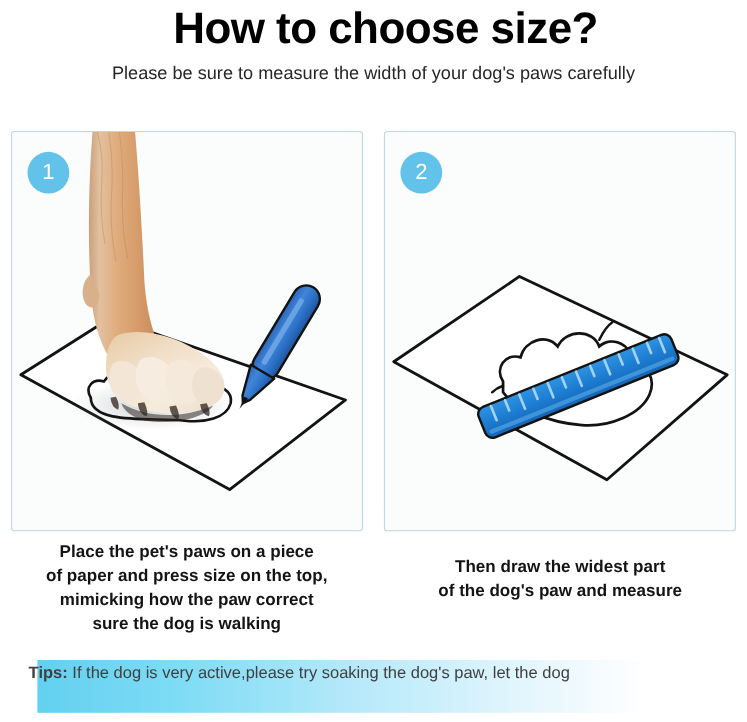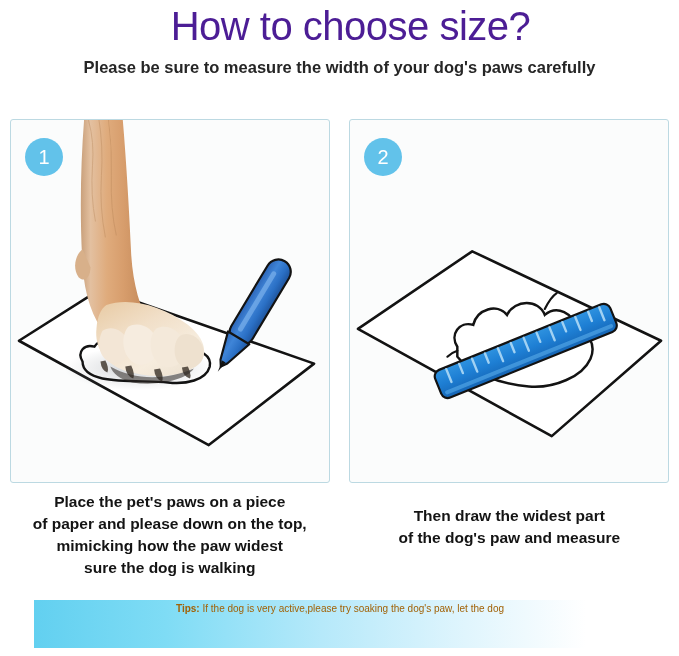--- a/index.html
+++ b/index.html
@@ -17,35 +17,35 @@
     position: relative;
   }
 
   
   .header {
     text-align: center;
     padding-top: 2px;
   }
   .main-title {
     font-size: 40px;
-    font-weight: normal;
-    color: #4c1d95;
+    font-weight: bold;
+    color: #000000;
     letter-spacing: -0.5px;
     line-height: 1.1;
     margin: 0;
     padding-top: 2px;
     padding-left: 22px;
   }
   .subtitle {
     font-size: 16.5px;
     color: #262626;
     line-height: 1.35;
     margin: 8px 0 0 0;
     padding: 0 48px;
-    font-weight: 700;
+    font-weight: 400;
   }
   .subtitle-line { display: block; }
 
   
   .panels {
     position: absolute;
     top: 119px;
     left: 0;
     width: 679px;
     height: 366px;
@@ -121,24 +121,24 @@
   .tips-hl {
     position: absolute;
     left: 8px;
     top: 2px;
     width: 600px;
     height: 48px;
     background: linear-gradient(to right, #62d0f0 0%, #7fdcf5 22%, #b6e9fa 48%, #e0f5fd 72%, #ffffff 92%);
   }
   .tips-text {
     position: relative;
-    font-size: 10px;
-    color: #a16207;
+    font-size: 15px;
+    color: #404040;
     line-height: 1.5;
-    text-align: center;
+    text-align: left;
     padding-top: 3px;
   }
   .tips-line { display: block; white-space: nowrap; }
   .tips-label { font-weight: bold; }
 </style>
 </head>
 <body>
 
 <div class="header">
   <h1 class="main-title">How to choose size?</h1>
@@ -278,22 +278,22 @@
         </g>
         <rect x="86" y="240" width="182" height="4" rx="2" fill="#5fb3ee" opacity="0.55"></rect>
       </g>
     </svg>
   </div>
 </div>
 
 <div class="captions">
   <div class="caption caption-left">
     <span class="caption-line">Place the pet's paws on a piece</span>
-    <span class="caption-line">of paper and please down on the top,</span>
-    <span class="caption-line">mimicking how the paw widest</span>
+    <span class="caption-line">of paper and press size on the top,</span>
+    <span class="caption-line">mimicking how the paw correct</span>
     <span class="caption-line">sure the dog is walking</span>
   </div>
   <div class="caption caption-right">
     <span class="caption-line">Then draw the widest part</span>
     <span class="caption-line">of the dog's paw and measure</span>
   </div>
 </div>
 
 <div class="tips-wrap">
   <div class="tips-hl"></div>

